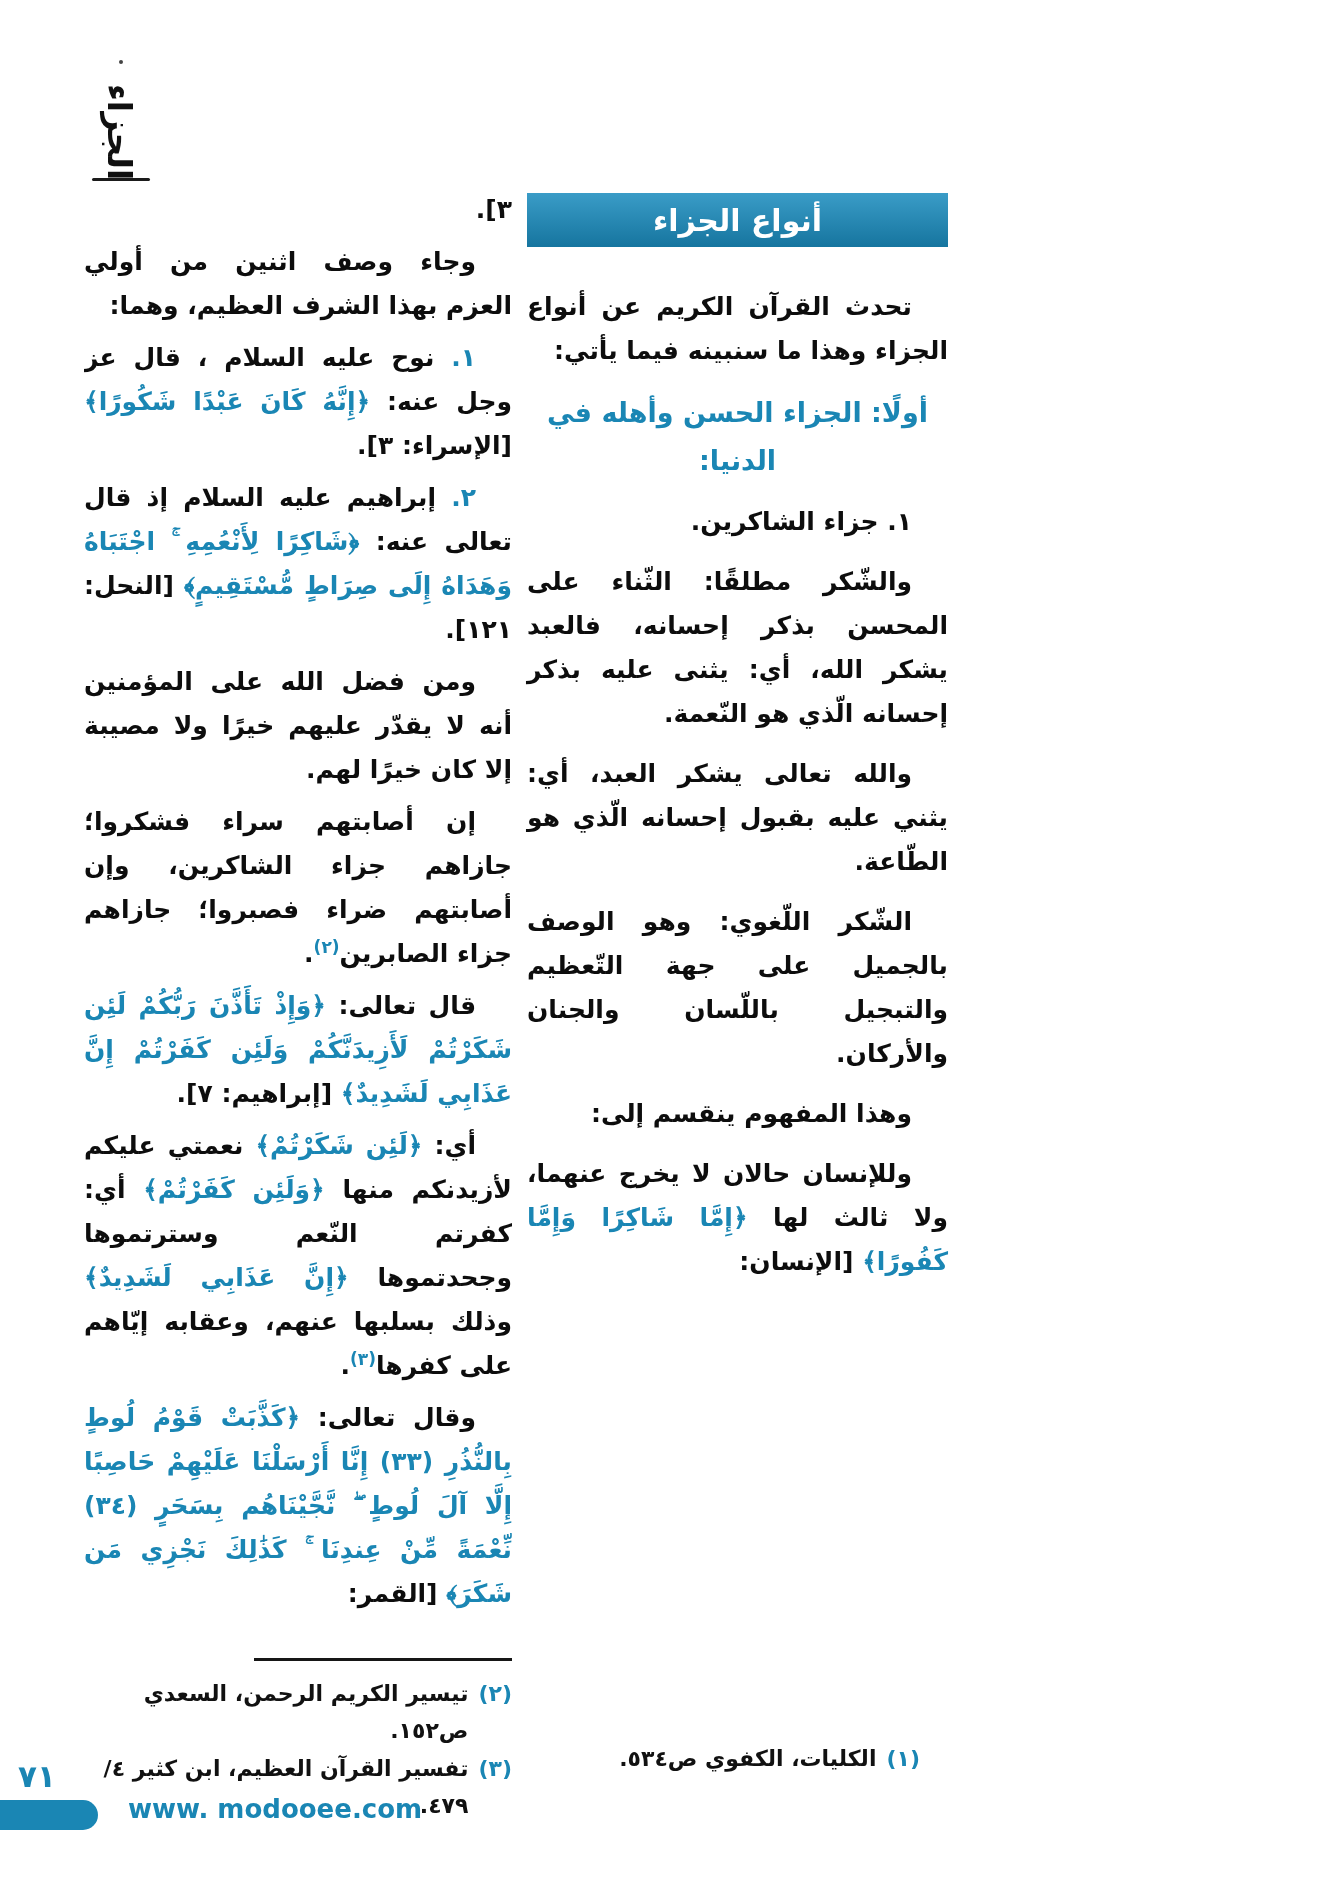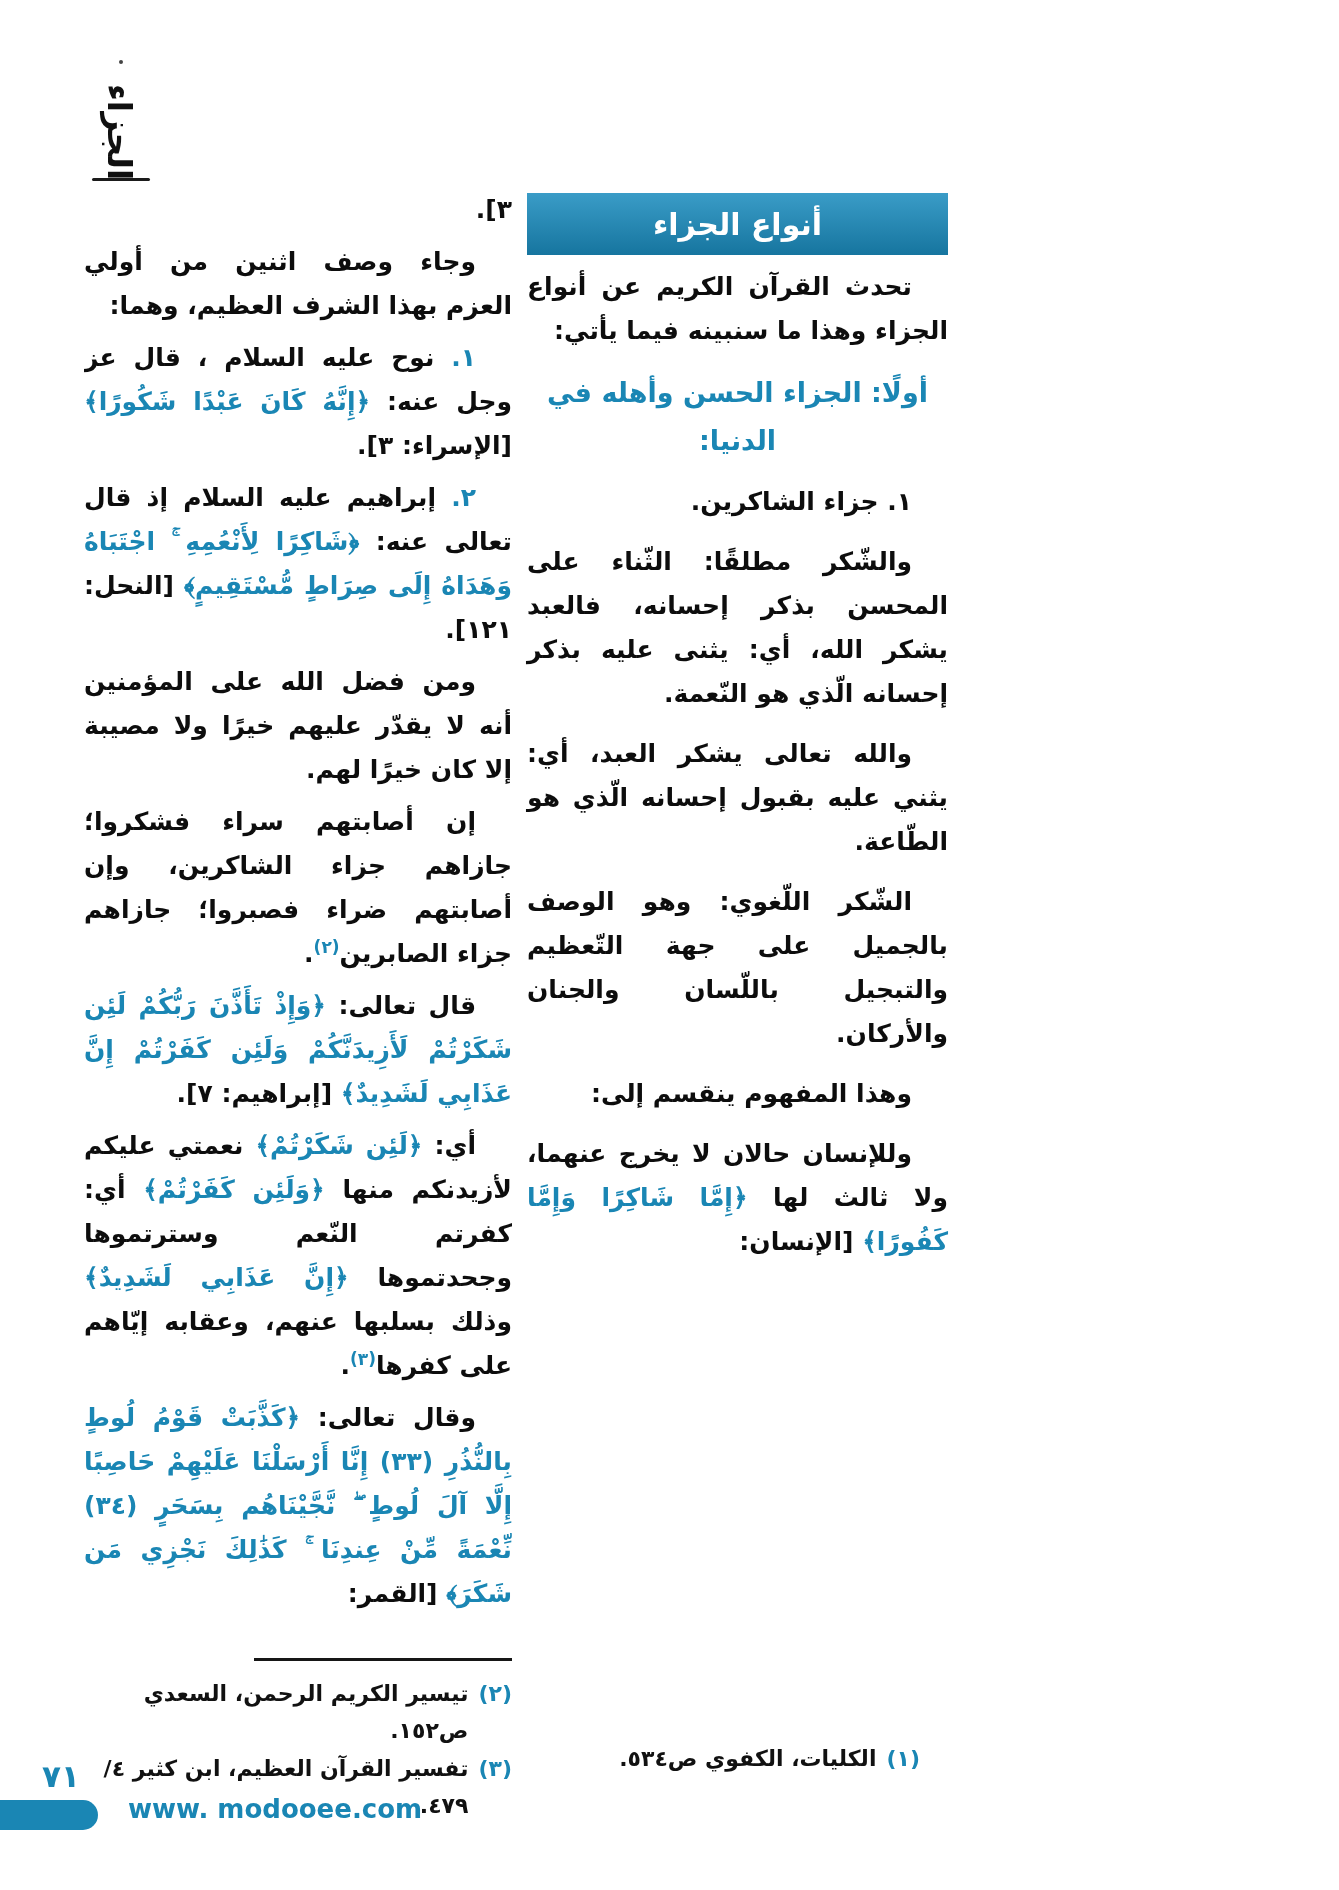--- a/index.html
+++ b/index.html
@@ -14,21 +14,21 @@
     writing-mode:vertical-rl;font-size:33px;font-weight:bold;color:#101010;
   }
   .margin-title-line{position:absolute;left:92px;top:178px;width:58px;height:3px;background:#1b1b1b;border-radius:2px;}
 
   
   .col{position:absolute;direction:rtl;}
   .col-right{left:527px;top:193px;width:421px;}
   .col-left{left:84px;top:188px;width:428px;max-height:1466px;overflow:hidden;}
 
   .header-box{
-    height:62px;margin-bottom:10px;
+    height:54px;margin-bottom:38px;
     background:linear-gradient(180deg,#3a9cc7 0%,#16759f 100%);
     color:#ffffff;font-size:30px;font-weight:bold;
     display:flex;align-items:center;justify-content:center;
   }
 
   .block{
     font-size:25px;line-height:1.76;color:#0d0d0d;text-align:justify;
     font-weight:bold;margin:0 0 8px 0;
   }
   .col-right .block{margin-bottom:16px;}
@@ -43,21 +43,21 @@
   .footnotes{position:absolute;direction:rtl;font-size:22px;font-weight:bold;color:#111;}
   .fn-right{left:527px;top:1740px;width:421px;padding-right:28px;box-sizing:border-box;}
   .fn-left{left:84px;top:1658px;width:428px;}
   .fn-sep{width:258px;height:3px;background:#161616;margin-bottom:14px;}
   .fn-line{display:flex;gap:10px;line-height:1.7;align-items:baseline;}
   .fn-num{color:var(--accent,#1a86b4);flex:0 0 auto;}
   .fn-text{color:#111;}
 
   
   .page-bar{position:absolute;left:0;top:1800px;width:98px;height:30px;background:var(--accent,#1a86b4);border-radius:0 16px 16px 0;}
-  .page-number{position:absolute;left:42px;top:1758px;color:var(--accent,#1a86b4);font-size:31px;font-weight:bold;direction:rtl;}
+  .page-number{position:absolute;left:18px;top:1758px;color:var(--accent,#1a86b4);font-size:31px;font-weight:bold;direction:rtl;}
   .website{position:absolute;left:128px;top:1794px;color:var(--accent,#1a86b4);font-size:26px;font-weight:bold;direction:ltr;}
 </style>
 </head>
 <body>
 
 <div class="page">
 
   <div class="margin-dot"></div>
   <div class="margin-title">الجزاء</div>
   <div class="margin-title-line"></div>

